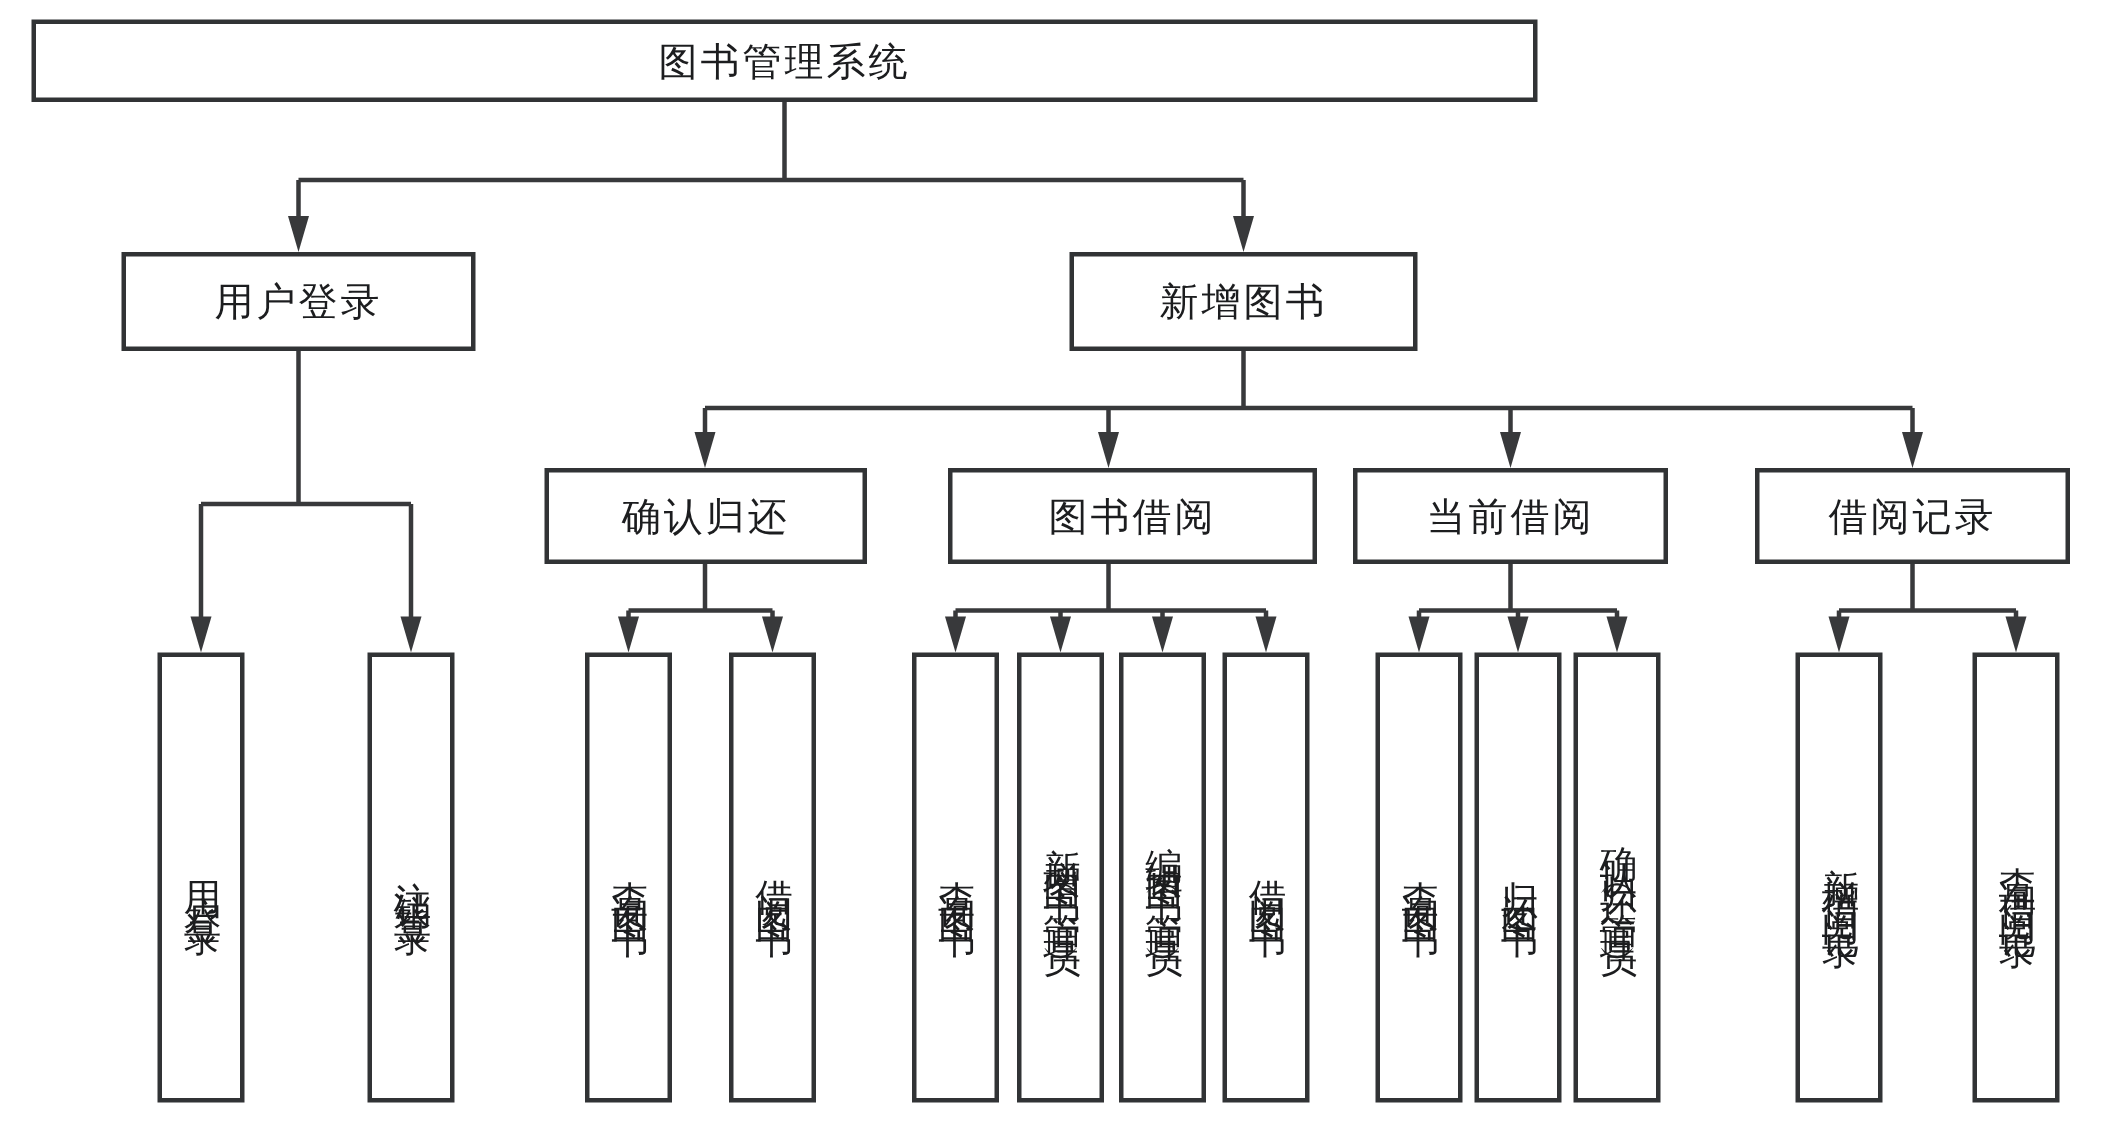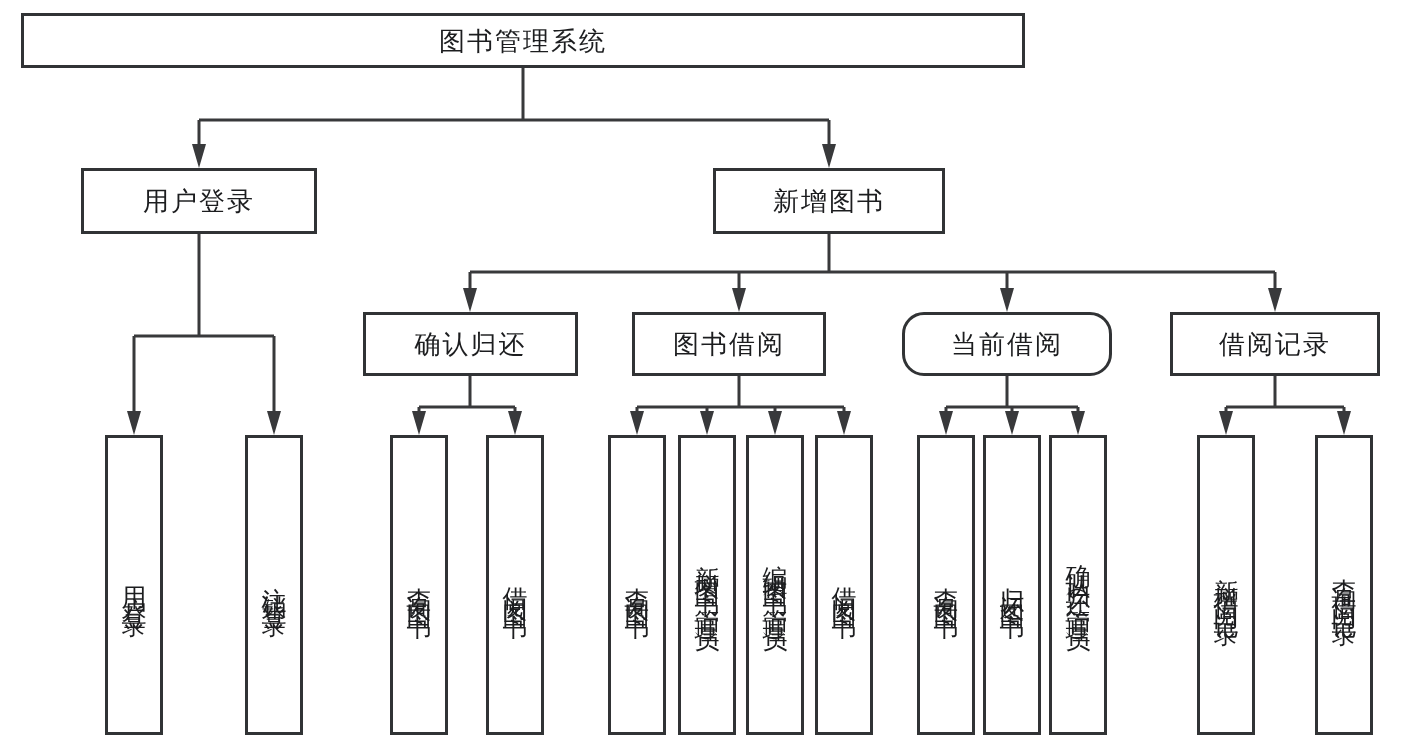--- a/index.html
+++ b/index.html
@@ -44,22 +44,22 @@
     font-size: 25px;
     letter-spacing: 9px;
     line-height: 1;
     white-space: nowrap;
   }
   
   .n-root  { left: 21px;   top: 13px;  width: 1004px; height: 55px; }
   .n-login { left: 81px;   top: 168px; width: 236px;  height: 66px; }
   .n-mgmt  { left: 713px;  top: 168px; width: 232px;  height: 66px; }
   .n-rec   { left: 363px;  top: 312px; width: 215px;  height: 64px; }
-  .n-bor   { left: 632px;  top: 312px; width: 194px;  height: 64px; }
-  .n-cur   { left: 902px;  top: 312px; width: 210px;  height: 64px; border-radius: 22px; }
+  .n-bor   { left: 632px;  top: 312px; width: 246px;  height: 64px; }
+  .n-cur   { left: 902px;  top: 312px; width: 210px;  height: 64px; }
   .n-hist  { left: 1170px; top: 312px; width: 210px;  height: 64px; }
   .leaf    { top: 435px; width: 58px; height: 300px; }
   .lf-1  { left: 105px;  }
   .lf-2  { left: 245px;  }
   .lf-3  { left: 390px;  }
   .lf-4  { left: 486px;  }
   .lf-5  { left: 608px;  }
   .lf-6  { left: 678px;  }
   .lf-7  { left: 746px;  }
   .lf-8  { left: 815px;  }

